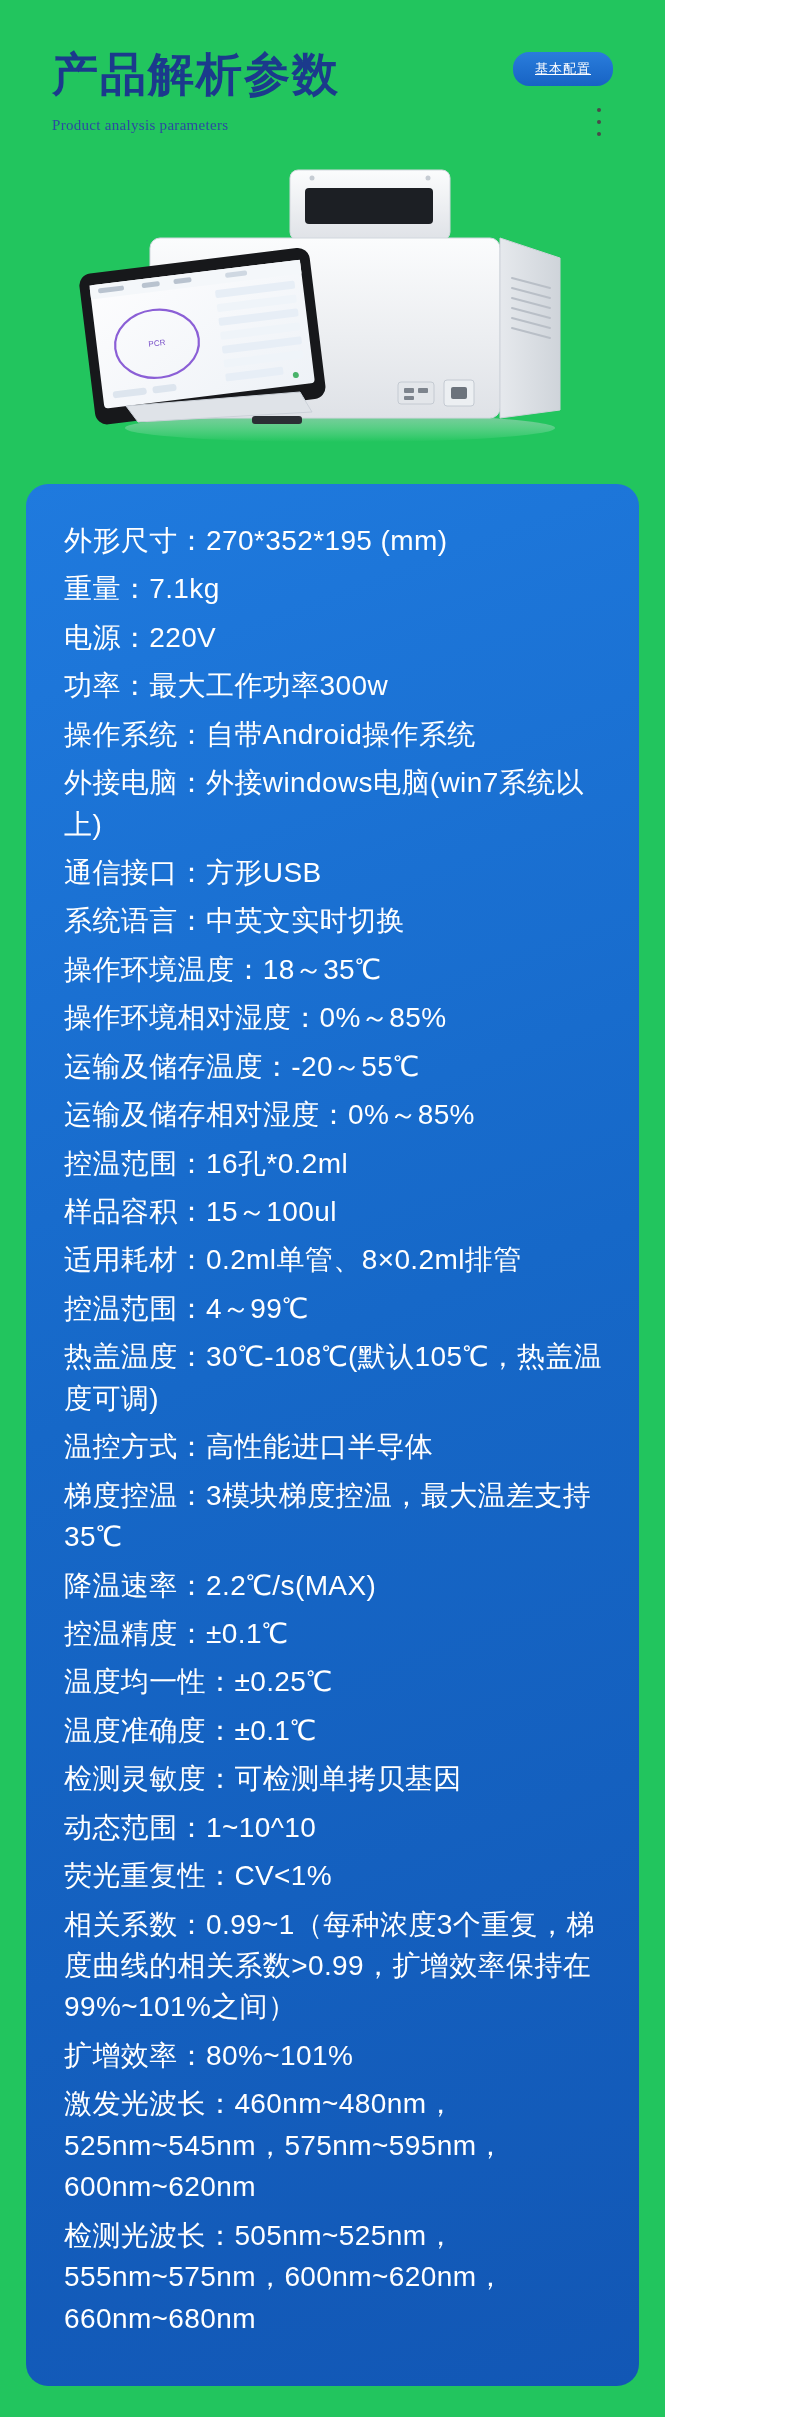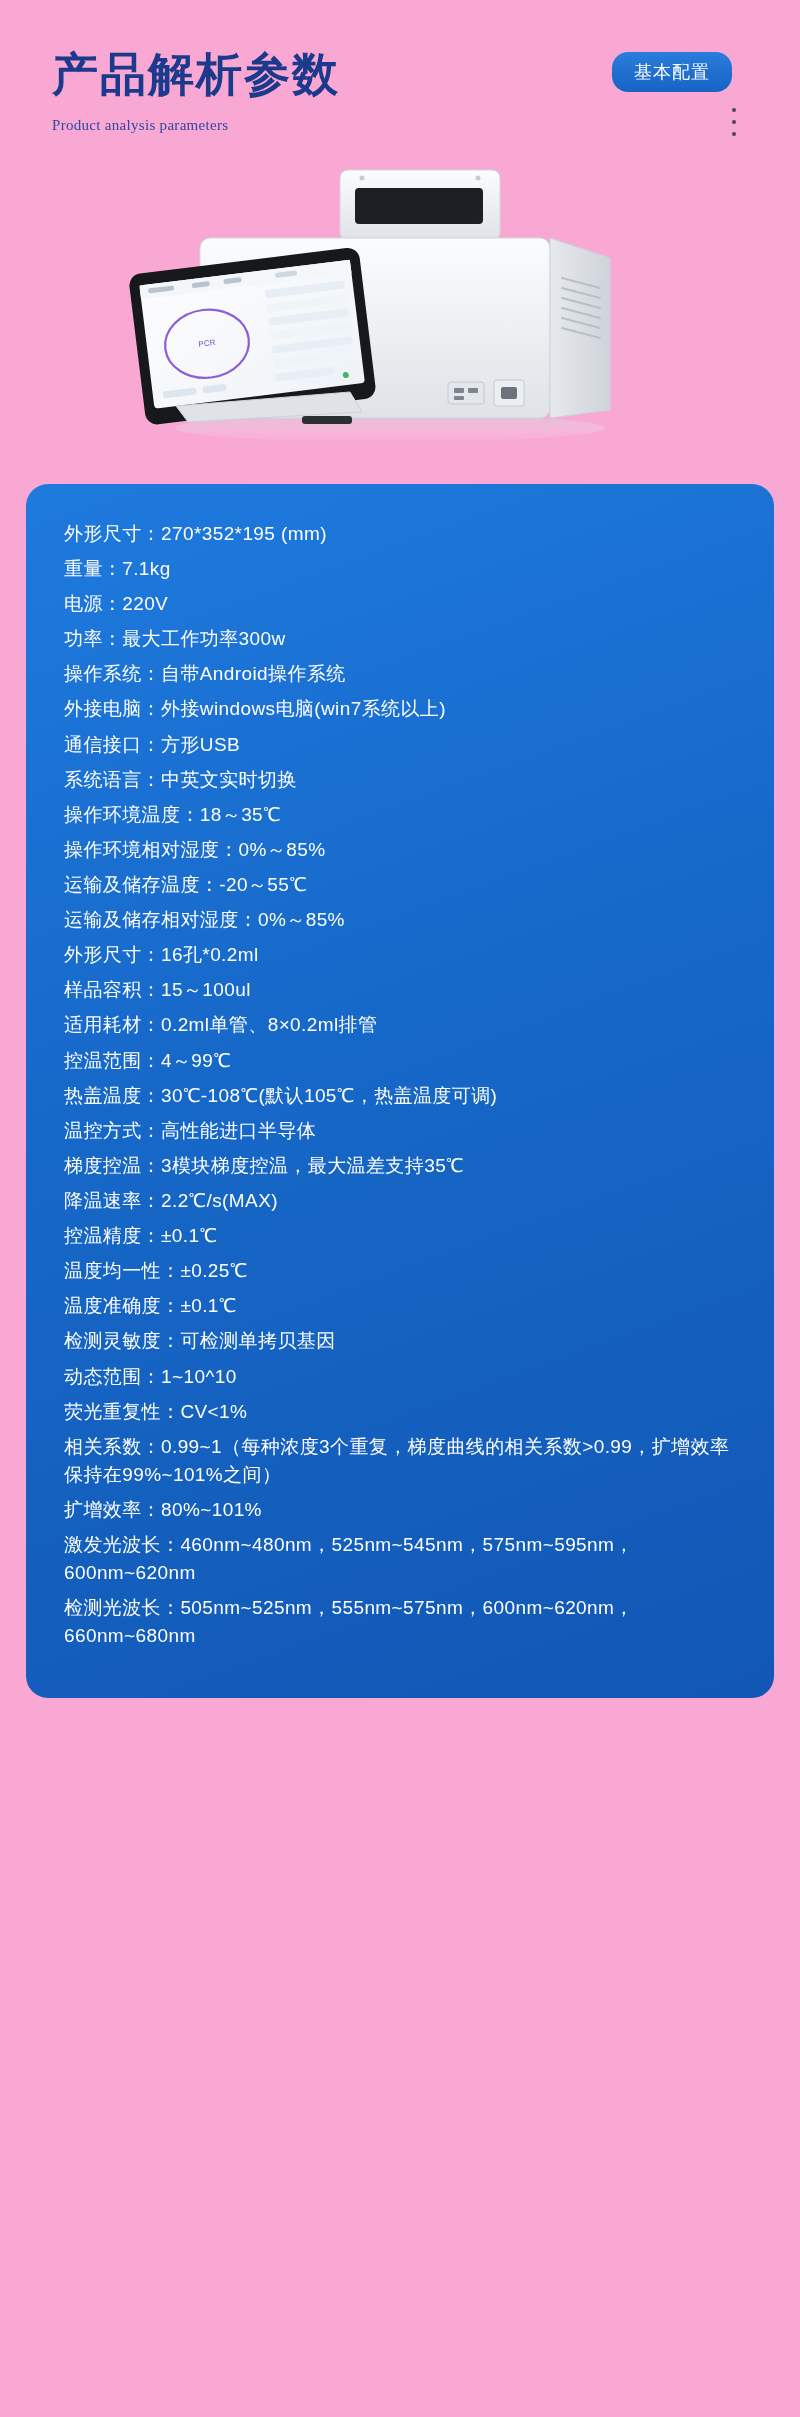--- a/index.html
+++ b/index.html
@@ -9,24 +9,24 @@
   }
   body {
     width: 800px;
     min-height: 2417px;
     font-family: "Liberation Sans", sans-serif;
     color: #1a1a1a;
     position: relative;
   }
 
   .page {
-    width: 800px;
+    width: 665px;
     min-height: 2417px;
     position: relative;
-    background: #f9a8d4;
+    background: #22c55e;
     box-sizing: border-box;
   }
 
   
   .header {
     padding: 48px 52px 0 52px;
     position: relative;
   }
   .title-cn {
     font-size: 46px;
@@ -39,30 +39,31 @@
   }
   .title-en {
     margin-top: 16px;
     font-size: 15px;
     color: #2c4aa0;
     font-family: Liberation Serif, serif;
     letter-spacing: 0.3px;
   }
   .badge {
     position: absolute;
-    right: 68px;
+    right: 52px;
     top: 52px;
     background: #1f6fd0;
     background: linear-gradient(180deg, #2a7ddc 0%, #1763c4 100%);
     color: #ffffff;
-    font-size: 18px;
+    font-size: 13px;
     padding: 8px 22px;
     border-radius: 16px 16px 16px 16px;
     letter-spacing: 1px;
     white-space: nowrap;
+    text-decoration: underline;
   }
   .kebab {
     position: absolute;
     right: 64px;
     top: 108px;
     width: 4px;
     height: 28px;
     display: flex;
     flex-direction: column;
     justify-content: space-between;
@@ -94,21 +95,21 @@
     padding: 36px 34px 40px 38px;
     color: #ffffff;
     box-sizing: border-box;
   }
   .spec-list {
     list-style: none;
     margin: 0;
     padding: 0;
   }
   .spec-list li {
-    font-size: 19px;
+    font-size: 28px;
     line-height: 1.48;
     letter-spacing: 0.4px;
     margin-bottom: 7px;
     word-break: break-word;
     font-family: "Liberation Sans", sans-serif;
   }
 </style>
 </head>
 <body>
 
@@ -227,21 +228,21 @@
       <li>电源：220V</li>
       <li>功率：最大工作功率300w</li>
       <li>操作系统：自带Android操作系统</li>
       <li>外接电脑：外接windows电脑(win7系统以上)</li>
       <li>通信接口：方形USB</li>
       <li>系统语言：中英文实时切换</li>
       <li>操作环境温度：18～35℃</li>
       <li>操作环境相对湿度：0%～85%</li>
       <li>运输及储存温度：-20～55℃</li>
       <li>运输及储存相对湿度：0%～85%</li>
-      <li>外形尺寸：16孔*0.2ml</li>
+      <li>控温范围：16孔*0.2ml</li>
       <li>样品容积：15～100ul</li>
       <li>适用耗材：0.2ml单管、8×0.2ml排管</li>
       <li>控温范围：4～99℃</li>
       <li>热盖温度：30℃-108℃(默认105℃，热盖温度可调)</li>
       <li>温控方式：高性能进口半导体</li>
       <li>梯度控温：3模块梯度控温，最大温差支持35℃</li>
       <li>降温速率：2.2℃/s(MAX)</li>
       <li>控温精度：±0.1℃</li>
       <li>温度均一性：±0.25℃</li>
       <li>温度准确度：±0.1℃</li>

